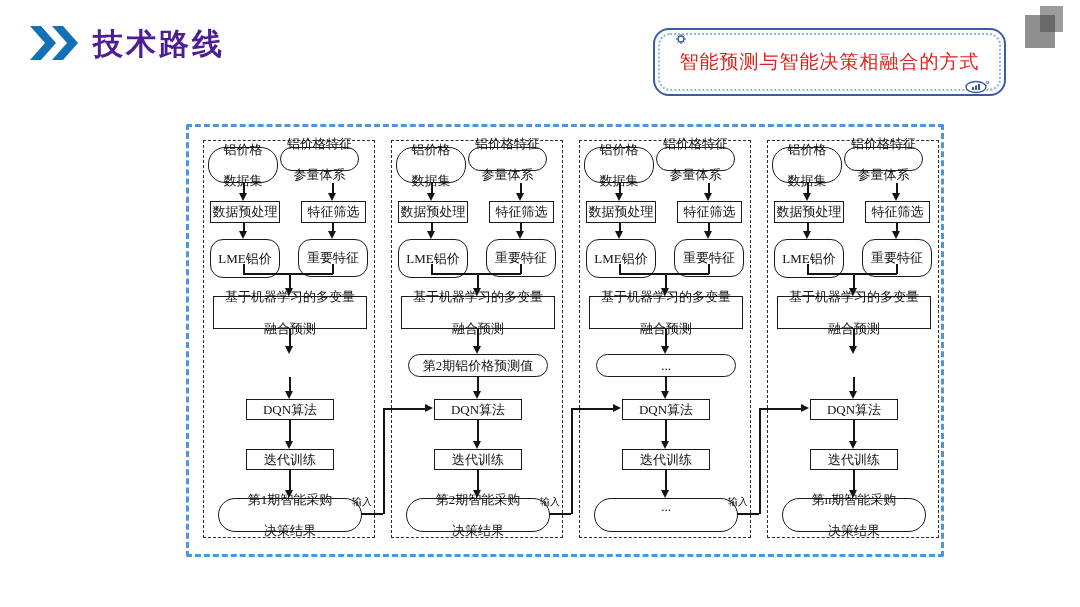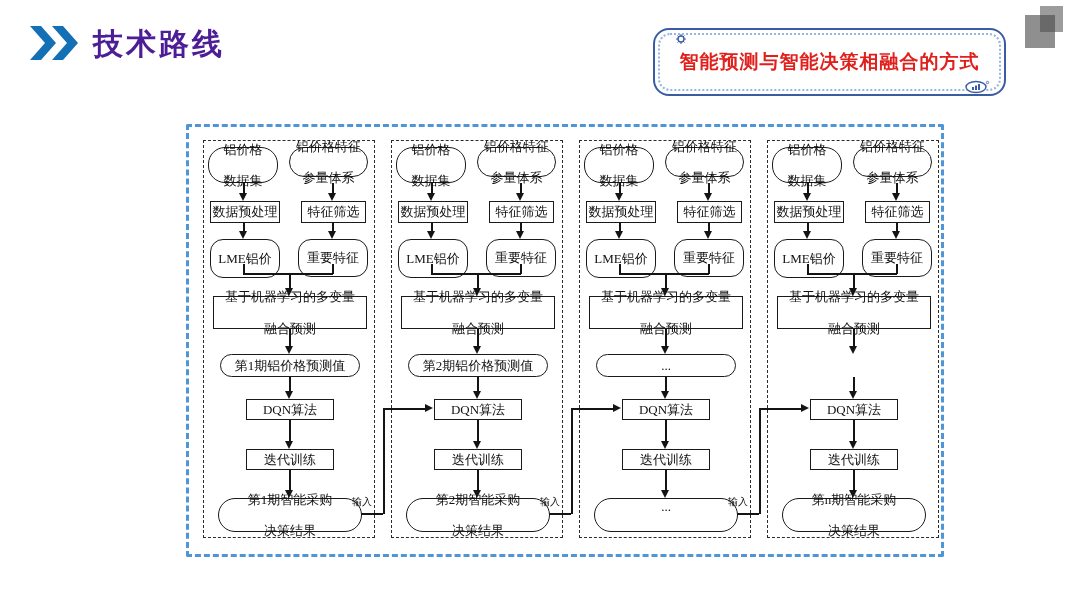--- a/index.html
+++ b/index.html
@@ -8,42 +8,42 @@
 
   
   .header { position: absolute; left: 30px; top: 24px; display: flex; align-items: center; gap: 13px; }
   .header h1 { font-family: "Liberation Sans", sans-serif; font-weight: bold; font-size: 30px; color: #4c1d95; letter-spacing: 3px; }
 
   
   .callout { position: absolute; left: 653px; top: 28px; width: 353px; height: 68px;
              border: 2.5px solid #3B5BA5; border-radius: 16px; background: #fff; }
   .callout-inner { position: absolute; inset: 3px; border: 2px dotted #93B7E0; border-radius: 12px;
                    display: flex; align-items: center; justify-content: center; }
-  .callout-text { color: #E0201C; font-weight: bold; font-size: 19px; letter-spacing: 1px; }
+  .callout-text { color: #E0201C; font-weight: normal; font-size: 19px; letter-spacing: 1px; }
   .gear { position: absolute; left: 20px; top: 1px; }
   .bubble { position: absolute; right: 14px; bottom: -4px; }
 
   
   .sq1 { position: absolute; left: 1025px; top: 15px; width: 30px; height: 33px; background: #8F8F8F; }
   .sq2 { position: absolute; left: 1040px; top: 6px; width: 23px; height: 26px; background: rgba(75,75,75,0.55); }
 
   
   .frame { position: absolute; left: 186px; top: 124px; width: 758px; height: 433px;
            border: 3px dashed #4F96D8; border-radius: 2px; }
 
   
   .col { position: absolute; top: 140px; width: 172px; height: 398px; border: 1.6px dashed #2B2B2B; }
   .c0 { left: 203px; } .c1 { left: 391px; } .c2 { left: 579px; } .c3 { left: 767px; }
 
   .shape { position: absolute; background: #fff; border: 1.4px solid #1A1A1A;
            display: flex; flex-direction: column; align-items: center; justify-content: center;
            font-family: "Liberation Serif", "DejaVu Serif", serif;
            color: #111; line-height: 1.18; font-size: 13px; gap: 16px; }
   .s-ds  { left: 4px;  top: 6px;   width: 70px;  height: 36px; border-radius: 17px; }
-  .s-fs  { left: 85px; top: 6px;   width: 79px;  height: 30px; border-radius: 17px; font-family: Liberation Serif, serif; }
+  .s-fs  { left: 76px; top: 6px;   width: 79px;  height: 24px; border-radius: 17px; font-family: Liberation Serif, serif; }
   .s-pp  { left: 6px;  top: 60px;  width: 70px;  height: 22px; }
   .s-sel { left: 97px; top: 60px;  width: 65px;  height: 22px; }
   .s-lme { left: 6px;  top: 98px;  width: 70px;  height: 39px; border-radius: 13px; }
   .s-imp { left: 94px; top: 98px;  width: 70px;  height: 38px; border-radius: 13px; }
   .s-fus { left: 9px;  top: 155px; width: 154px; height: 33px; }
   .s-pred{ left: 16px; top: 213px; width: 140px; height: 23px; border-radius: 12px; }
   .s-dqn { left: 42px; top: 258px; width: 88px;  height: 21px; }
   .s-tr  { left: 42px; top: 308px; width: 88px;  height: 21px; }
   .s-dec { left: 14px; top: 357px; width: 144px; height: 34px; border-radius: 17px; }
 
@@ -127,21 +127,20 @@
         <span>参量体系</span>
       </div>
     <div class="shape s-pp">数据预处理</div>
     <div class="shape s-sel">特征筛选</div>
     <div class="shape s-lme">LME铝价</div>
     <div class="shape s-imp">重要特征</div>
     <div class="shape s-fus">
         <span>基于机器学习的多变量</span>
         <span>融合预测</span>
       </div>
-    <div class="shape s-pred">第1期铝价格预测值</div>
     <div class="shape s-dqn">DQN算法</div>
     <div class="shape s-tr">迭代训练</div>
     <div class="shape s-dec">
         <span>第1期智能采购</span>
         <span>决策结果</span>
       </div>
     <i class="vl a1l"></i>
       <i class="ad a1lh"></i>
     <i class="vl a1r"></i>
       <i class="ad a1rh"></i>

